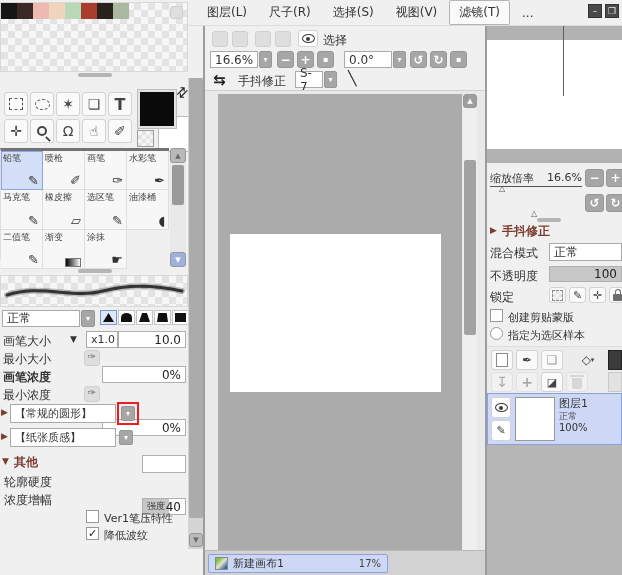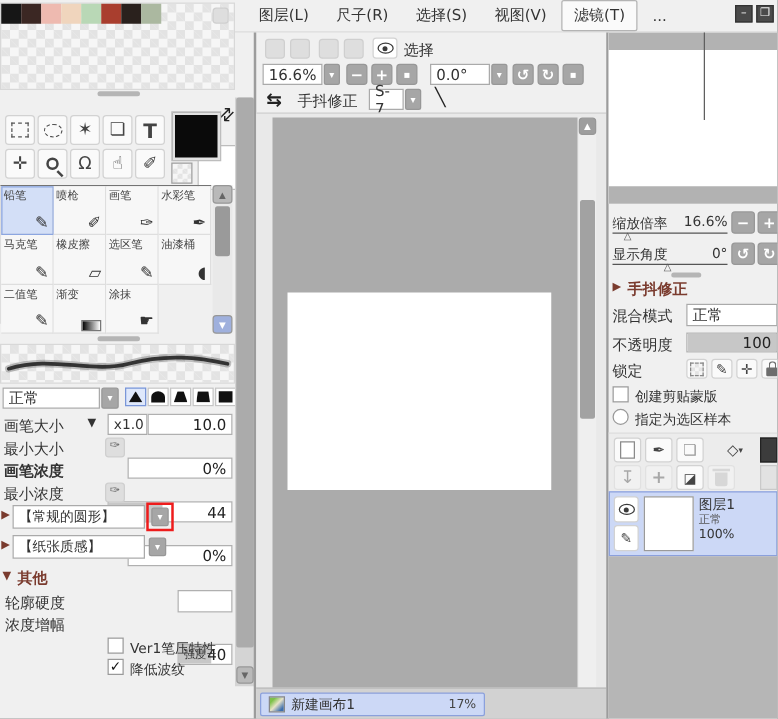--- a/index.html
+++ b/index.html
@@ -117,21 +117,21 @@
       </div>
     <div class="abs toolbtn" style="left:108px;top:119px;width:24px;height:24px;">
         <span>✐</span>
       </div>
 
     <span class="abs" style="left:176px;top:84px;font-size:14px;color:#222;transform:rotate(-45deg);">⇄</span>
     <div class="abs" style="left:158px;top:116px;width:38px;height:36px;background:#fff;border:1px solid #bdbdbd;"></div>
     <div class="abs" style="left: 138px; top: 90px; width: 38px; height: 38px; border: 2px solid rgb(226, 226, 226); outline: rgb(189, 189, 189) solid 1px; background: rgb(10, 10, 10);"></div>
     <div class="abs checker" style="left:137px;top:130px;width:17px;height:17px;border:1px solid #9d9d9d;background-size:8px 8px;background-position:0 0,4px 4px;"></div>
 
-    <div class="abs" style="left:0;top:148px;width:169px;height:111px;border-top:1px solid #737373;border-left:1px solid #dedede;">
+    <div class="abs" style="left:0;top:148px;width:169px;height:111px;border-top:3px solid #737373;border-left:1px solid #dedede;">
       <div style="display:grid;grid-template-columns:repeat(4,42px);grid-template-rows:repeat(3,39.3px);">
         <div class="cell sel">
             <span class="blabel">铅笔</span>
             <span class="bglyph">✎</span>
           </div>
         <div class="cell">
             <span class="blabel">喷枪</span>
             <span class="bglyph">✐</span>
           </div>
         <div class="cell">
@@ -222,24 +222,20 @@
     </div>
 
     <span class="abs lbl" style="left:3px;top:351px;">最小大小</span>
     <div class="abs palebtn" style="left:84px;top:350px;width:16px;height:16px;text-align:center;font-size:10px;color:#666;"><span>✑</span></div>
     <div class="abs track" style="left:102px;top:349px;width:84px;height:17px;">
       <span class="fill" style="width: 0%;"></span>
       <span class="tval">0%</span>
     </div>
 
     <span class="abs lbl" style="left:3px;top:369px;font-weight:bold;">画笔浓度</span>
-    <div class="abs track" style="left:86px;top:367px;width:100px;height:17px;">
-      <span class="fill" style="width: 44%;"></span>
-      <span class="tval">44</span>
-    </div>
 
     <span class="abs lbl" style="left:3px;top:387px;">最小浓度</span>
     <div class="abs palebtn" style="left:84px;top:386px;width:16px;height:16px;text-align:center;font-size:10px;color:#666;"><span>✑</span></div>
     <div class="abs track" style="left:102px;top:385px;width:84px;height:17px;">
       <span class="fill" style="width: 0%;"></span>
       <span class="tval">0%</span>
     </div>
 
     <span class="abs maroon" style="left:1px;top:407px;font-size:9px;">▶</span>
     <div class="abs combo" style="left:10px;top:404px;width:106px;height:19px;font-size:11px;">
@@ -365,21 +361,20 @@
 
     <span class="abs lbl cjk11" style="left:3px;top:145px;border-bottom:1px solid #555;width:92px;"><span>缩放倍率</span>&nbsp;<span style="float:right;">16.6%</span></span>
     <span class="abs" style="left:12px;top:158px;font-size:8px;color:#555;">△</span>
     <div class="abs gbtn" style="left:98px;top:143px;width:19px;height:18px;">
         <span>−</span>
       </div>
     <div class="abs gbtn" style="left:119px;top:143px;width:19px;height:18px;">
         <span>+</span>
       </div>
 
-    <span class="abs lbl cjk11" style="left:3px;top:170px;border-bottom:1px solid #555;width:92px;"><span>显示角度</span>&nbsp;<span style="float:right;">0°</span></span>
     <span class="abs" style="left:44px;top:183px;font-size:8px;color:#555;">△</span>
     <div class="abs gbtn" style="left:98px;top:168px;width:19px;height:18px;">
         <span>↺</span>
       </div>
     <div class="abs gbtn" style="left:119px;top:168px;width:19px;height:18px;">
         <span>↻</span>
       </div>
 
     <div class="abs grip" style="left:50px;top:192px;width:24px;"></div>
 

